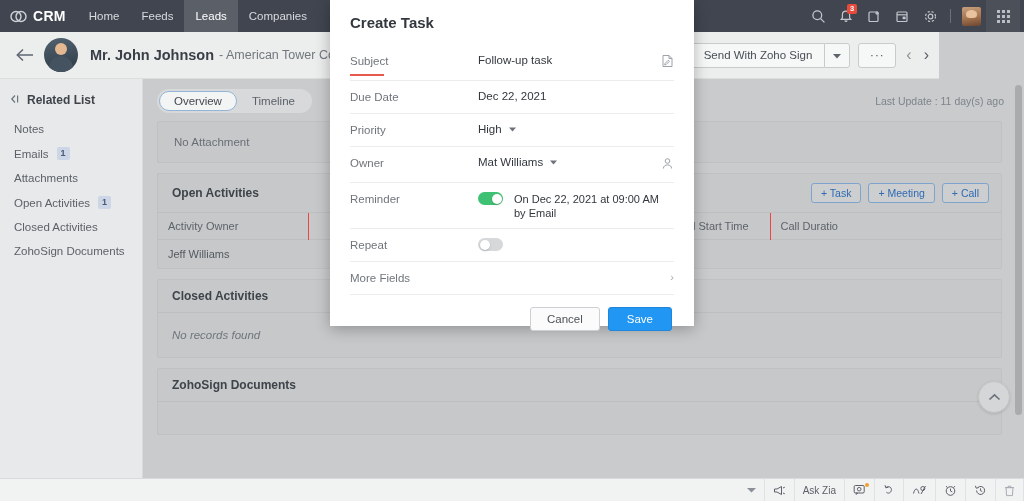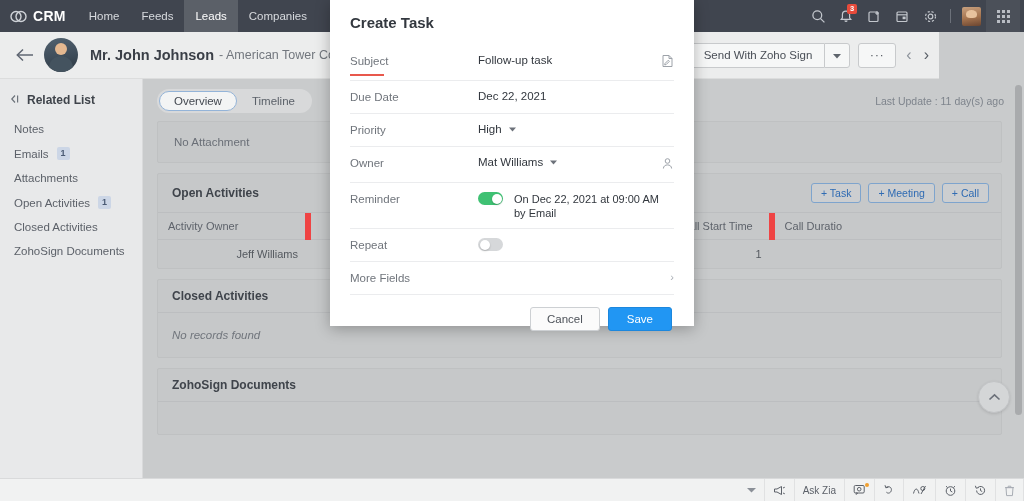--- a/index.html
+++ b/index.html
@@ -137,27 +137,26 @@
   .card-title { font-size: 12px; font-weight: bold; color: #3f444b; }
   .card-head-spacer { flex: 1; }
   .btn-blue-out {
     border: 1px solid #7ea4cd; background: #ccced0; color: #2f6bb3; border-radius: 3px;
     font-size: 10.5px; padding: 3px 9px; margin-left: 7px; cursor: pointer;
     font-family: "Liberation Sans", sans-serif;
   }
   .tbl { width: 100%; border-collapse: collapse; }
   .tbl th {
     font-size: 11px; font-weight: normal; color: #5e636b; text-align: left;
-    padding: 7px 10px; border-right: 6px solid #ef4444; white-space: nowrap;
+    padding: 7px 10px; border-right: 1px solid #ef4444; white-space: nowrap;
   }
   .tbl th:last-child { border-right: none; }
   .tbl td {
     font-size: 11px; color: #54595f; padding: 8px 10px; border-top: 1px solid #bcbec0;
     white-space: nowrap;
-    text-align: right;
   }
   .norec { font-size: 11.5px; color: #70757c; font-style: italic; padding: 16px 14px; }
 
   .scroll-top {
     position: absolute; right: 14px; bottom: 74px; width: 32px; height: 32px;
     border-radius: 50%; background: #d4d6d7; border: 1px solid #c2c4c6;
     display: flex; align-items: center; justify-content: center; color: #6b7079;
     cursor: pointer; box-shadow: 0 1px 3px rgba(0,0,0,.12);
   }
   .vscroll {

